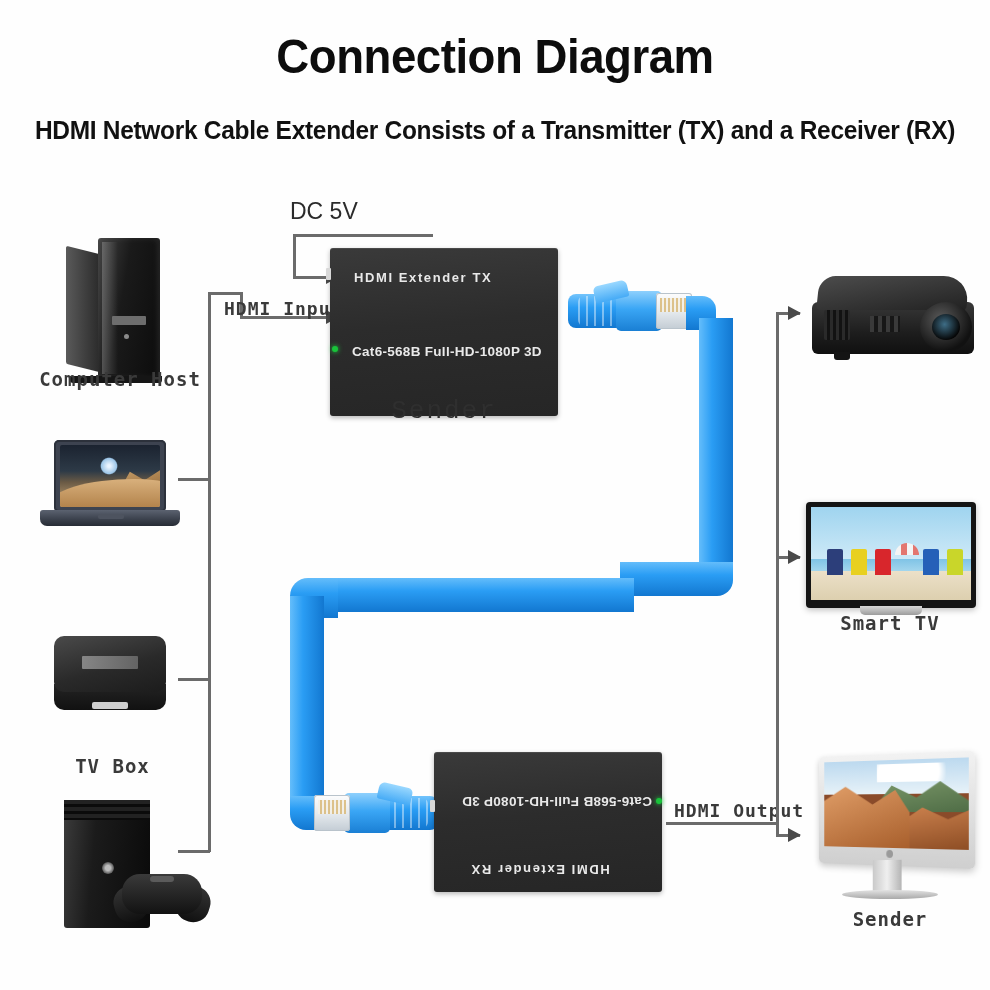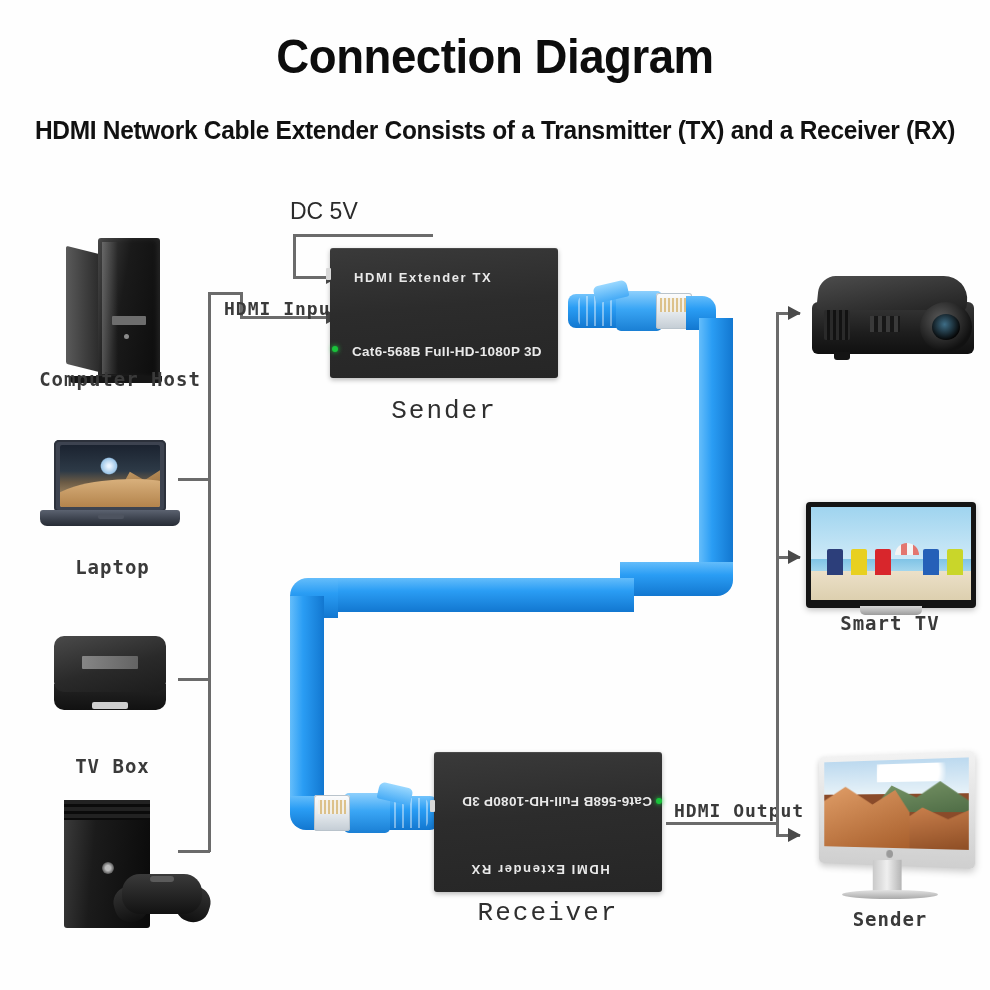--- a/index.html
+++ b/index.html
@@ -220,21 +220,20 @@
   <div class="dev" style="left:40px;top:440px;width:142px;height:92px;">
     <div class="lp-lid"></div>
     <div class="lp-scr">
       <div class="lp-sun"></div>
       <div class="lp-rock"></div>
       <div class="lp-dune"></div>
     </div>
     <div class="lp-base"></div>
     <div class="lp-pad"></div>
   </div>
-  <div class="lbl" style="left:20px;top:556px;width:185px;">Laptop</div>
 
   <div class="dev" style="left:48px;top:636px;width:124px;height:76px;">
     <div class="tb-side"></div>
     <div class="tb-top"></div>
     <div class="tb-logo"></div>
     <div class="tb-slot"></div>
   </div>
   <div class="lbl" style="left:20px;top:736px;width:185px;margin-top:19px;">TV Box</div>
 
   <div class="dev" style="left:48px;top:800px;width:168px;height:130px;">
@@ -257,21 +256,21 @@
   <div class="wire h" style="left:240px;top:316px;width:98px;"></div>
   <div class="arrowR" style="left:326px;top:310px;"></div>
   <div class="lbl" style="left:224px;top:298px;width:130px;text-align:left;font-size:18px;">HDMI Input</div>
 
   <div class="lbl sans" style="left:290px;top:198px;width:120px;text-align:left;font-size:23px;">DC 5V</div>
   <div class="wire h" style="left:293px;top:234px;width:140px;"></div>
   <div class="wire v" style="left:293px;top:234px;height:44px;"></div>
   <div class="wire h" style="left:293px;top:276px;width:44px;"></div>
   <div class="arrowR" style="left:326px;top:270px;"></div>
 
-  <div class="box" style="left:330px;top:248px;width:228px;height:130px;">
+  <div class="box" style="left:330px;top:248px;width:228px;height:168px;">
     <div class="silk silk-top" style="left:24px;top:22px;">HDMI  Extender  TX</div>
     <div class="silk silk-bot" style="left:22px;top:96px;">Cat6-568B Full-HD-1080P 3D</div>
     <div class="port" style="left:-4px;top:20px;width:5px;height:12px;"></div>
     <div class="led" style="left:2px;top:98px;"></div>
   </div>
   <div class="lbl ser" style="left:330px;top:396px;width:228px;">Sender</div>
 
   <div class="rj" style="left:568px;top:288px;width:126px;height:46px;">
     <div class="boot"></div>
     <div class="ribs"></div>
@@ -298,21 +297,20 @@
     <div class="head"></div>
     <div class="pins"></div>
   </div>
 
   <div class="box" style="left:434px;top:752px;width:228px;height:140px;">
     <div class="silk silk-bot flip" style="left:28px;top:42px;">Cat6-568B Full-HD-1080P 3D</div>
     <div class="silk silk-top flip" style="left:36px;top:110px;">HDMI  Extender  RX</div>
     <div class="port" style="left:-4px;top:48px;width:5px;height:12px;"></div>
     <div class="led" style="left:222px;top:46px;"></div>
   </div>
-  <div class="lbl ser" style="left:434px;top:898px;width:228px;">Receiver</div>
 
   <div class="wire h" style="left:666px;top:822px;width:112px;"></div>
   <div class="lbl" style="left:674px;top:800px;width:170px;text-align:left;font-size:18px;">HDMI Output</div>
 
   <div class="wire v" style="left:776px;top:312px;height:524px;"></div>
 
   <div class="wire h" style="left:776px;top:312px;width:24px;"></div>
   <div class="arrowR" style="left:788px;top:306px;"></div>
 
   <div class="wire h" style="left:776px;top:556px;width:24px;"></div>

